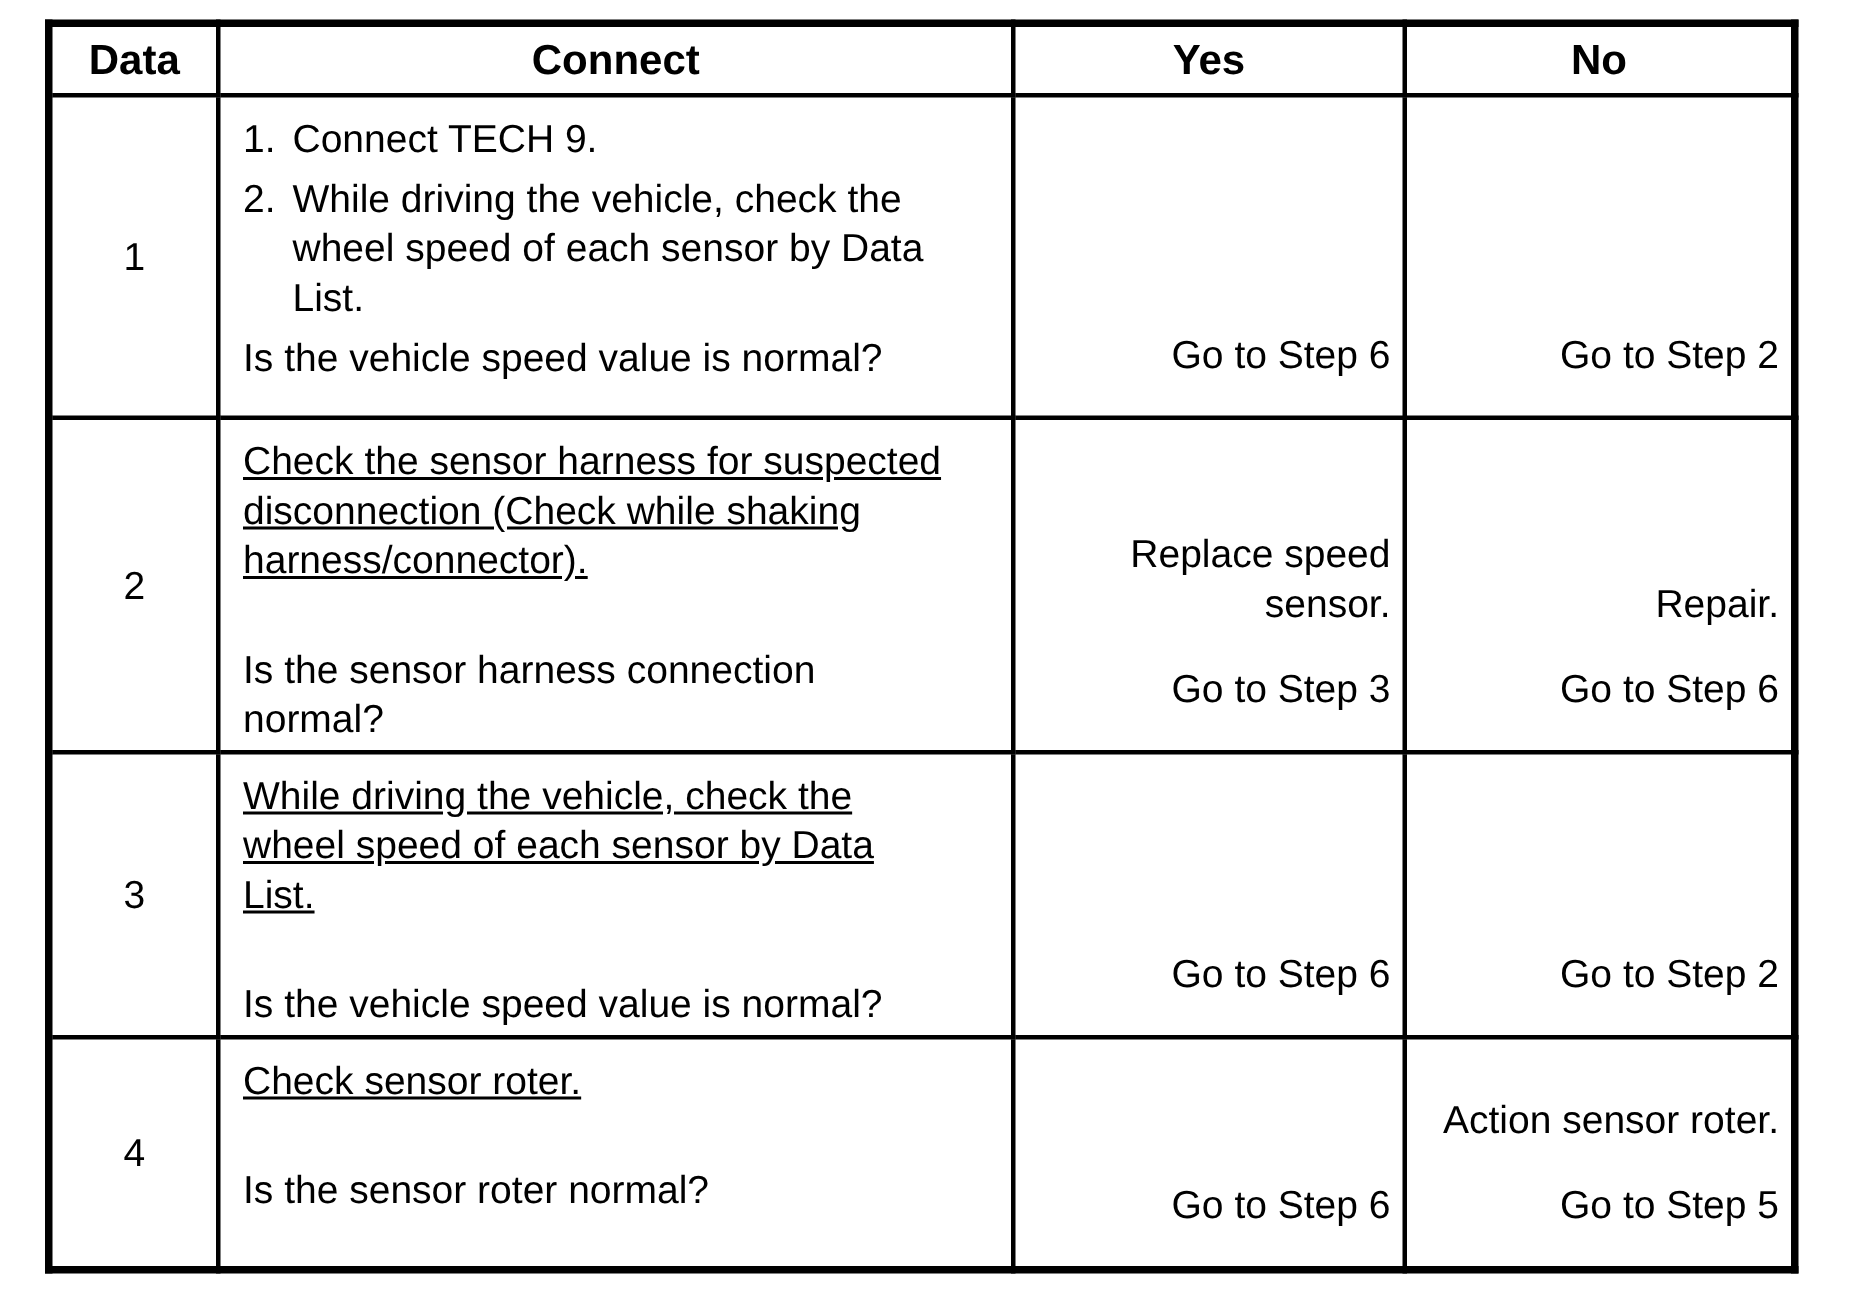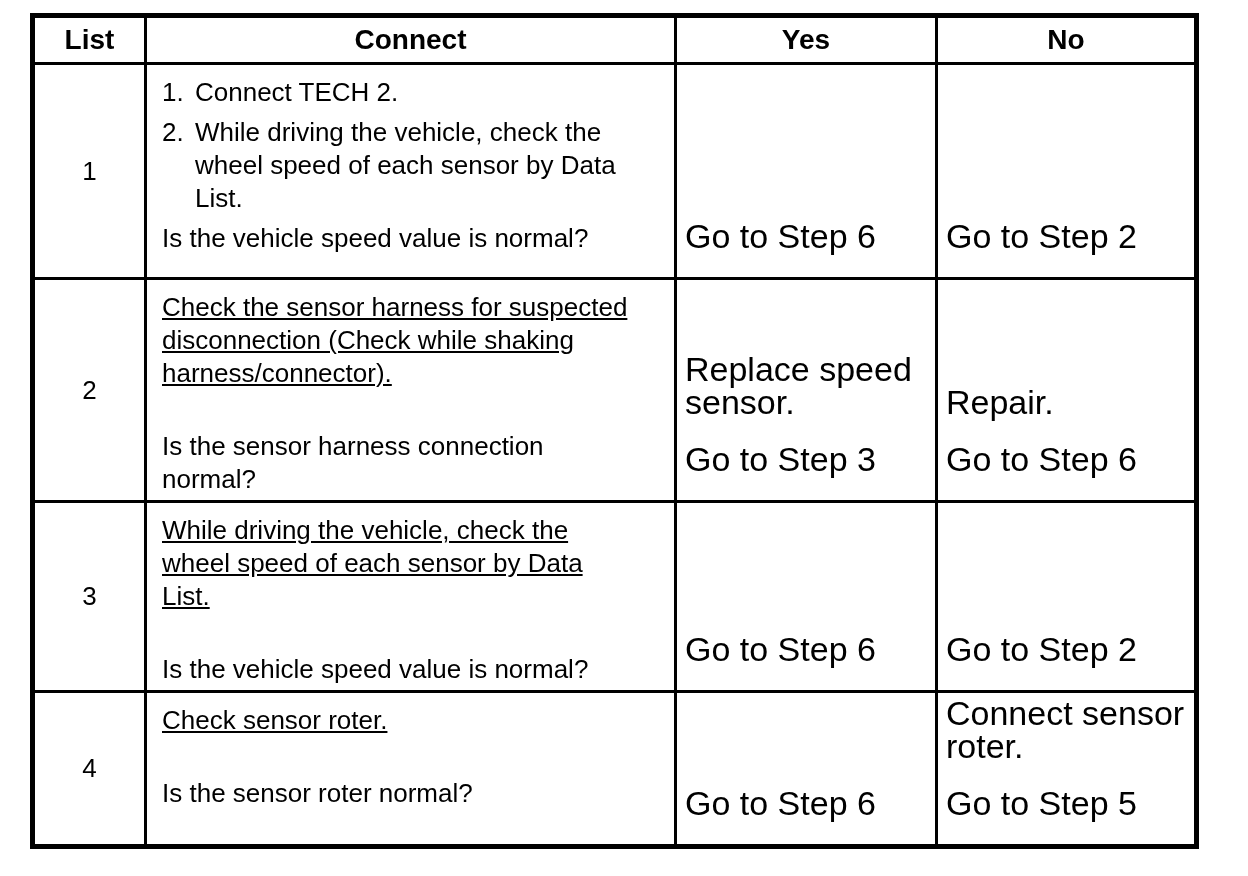--- a/index.html
+++ b/index.html
@@ -51,56 +51,56 @@
   }
   .action-inner { max-width: 472px; }
   .list-item { display: flex; margin-bottom: 7px; }
   .list-num { flex: 0 0 33px; }
   .list-text { flex: 1; }
   .para { margin-bottom: 0; text-decoration: underline; }
   .question-tight { margin-top: 7px; }
   .question-gap { margin-top: 40px; }
   td.decision-cell {
     vertical-align: bottom;
-    text-align: left;
-    font-size: 34px;
+    text-align: right;
+    font-size: 26px;
     line-height: 33px;
     padding: 0 8px 24px 8px;
   }
   .decision-action { margin-bottom: 24px; }
   .goto-line { margin: 0; }
 </style>
 </head>
 <body>
 
 <div class="sheet">
   <table class="diag">
     <colgroup>
       <col style="width:113px">
       <col style="width:530px">
       <col style="width:261px">
       <col style="width:260px">
     </colgroup>
     <thead>
       <tr style="height:48px;">
-        <th>List</th>
+        <th>Data</th>
         <th>Connect</th>
         <th>Yes</th>
         <th>No</th>
       </tr>
     </thead>
     <tbody>
 
       <tr style="height:215px;">
         <td class="step-cell">1</td>
         <td class="action-cell">
           <div class="action-inner">
             <div class="list-item">
               <span class="list-num">1.</span>
-              <span class="list-text">Connect TECH 2.</span>
+              <span class="list-text">Connect TECH 9.</span>
             </div>
             <div class="list-item">
               <span class="list-num">2.</span>
               <span class="list-text">While driving the vehicle, check the wheel speed of each sensor by Data List.</span>
             </div>
             <div class="question-tight">Is the vehicle speed value is normal?</div>
           </div>
         </td>
         <td class="decision-cell">
           <div class="goto-line">Go to Step 6</div>
@@ -149,20 +149,20 @@
         <td class="action-cell">
           <div class="action-inner">
             <div class="para">Check sensor roter.</div>
             <div class="question-gap">Is the sensor roter normal?</div>
           </div>
         </td>
         <td class="decision-cell">
           <div class="goto-line">Go to Step 6</div>
         </td>
         <td class="decision-cell">
-          <div class="decision-action">Connect sensor roter.</div>
+          <div class="decision-action">Action sensor roter.</div>
           <div class="goto-line">Go to Step 5</div>
         </td>
       </tr>
 
     </tbody>
   </table>
 </div>
 
 </body></html>

